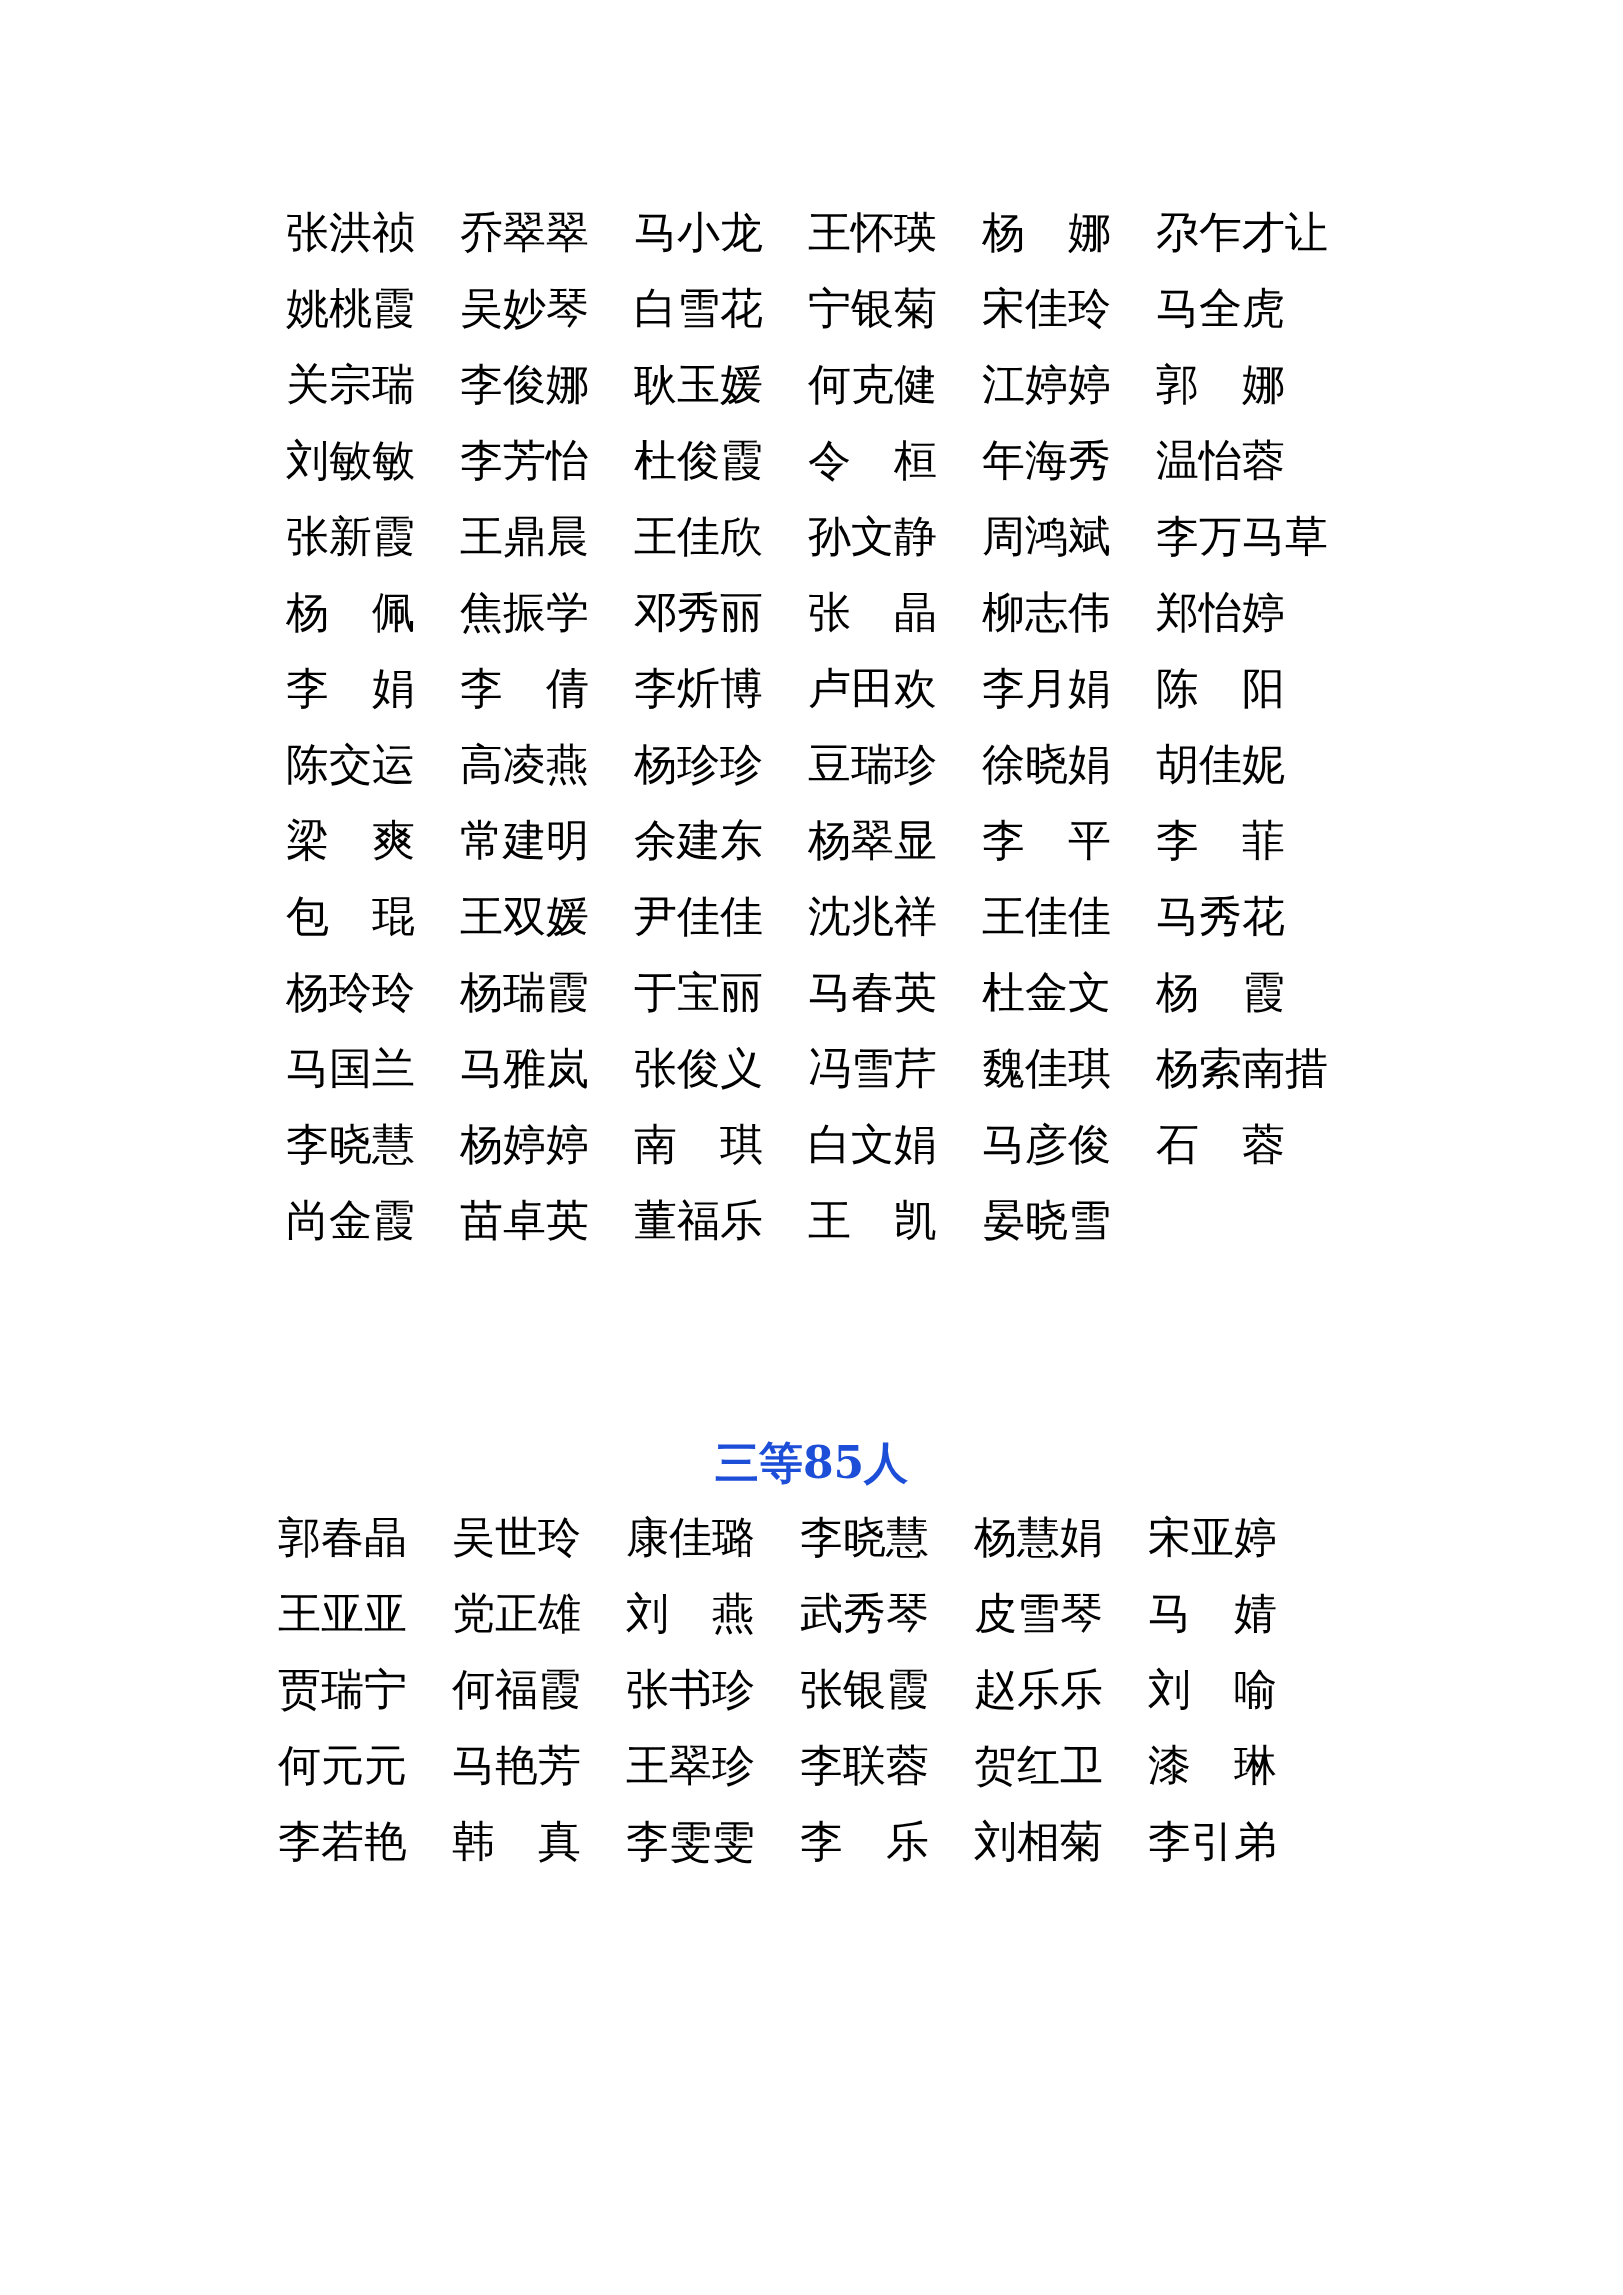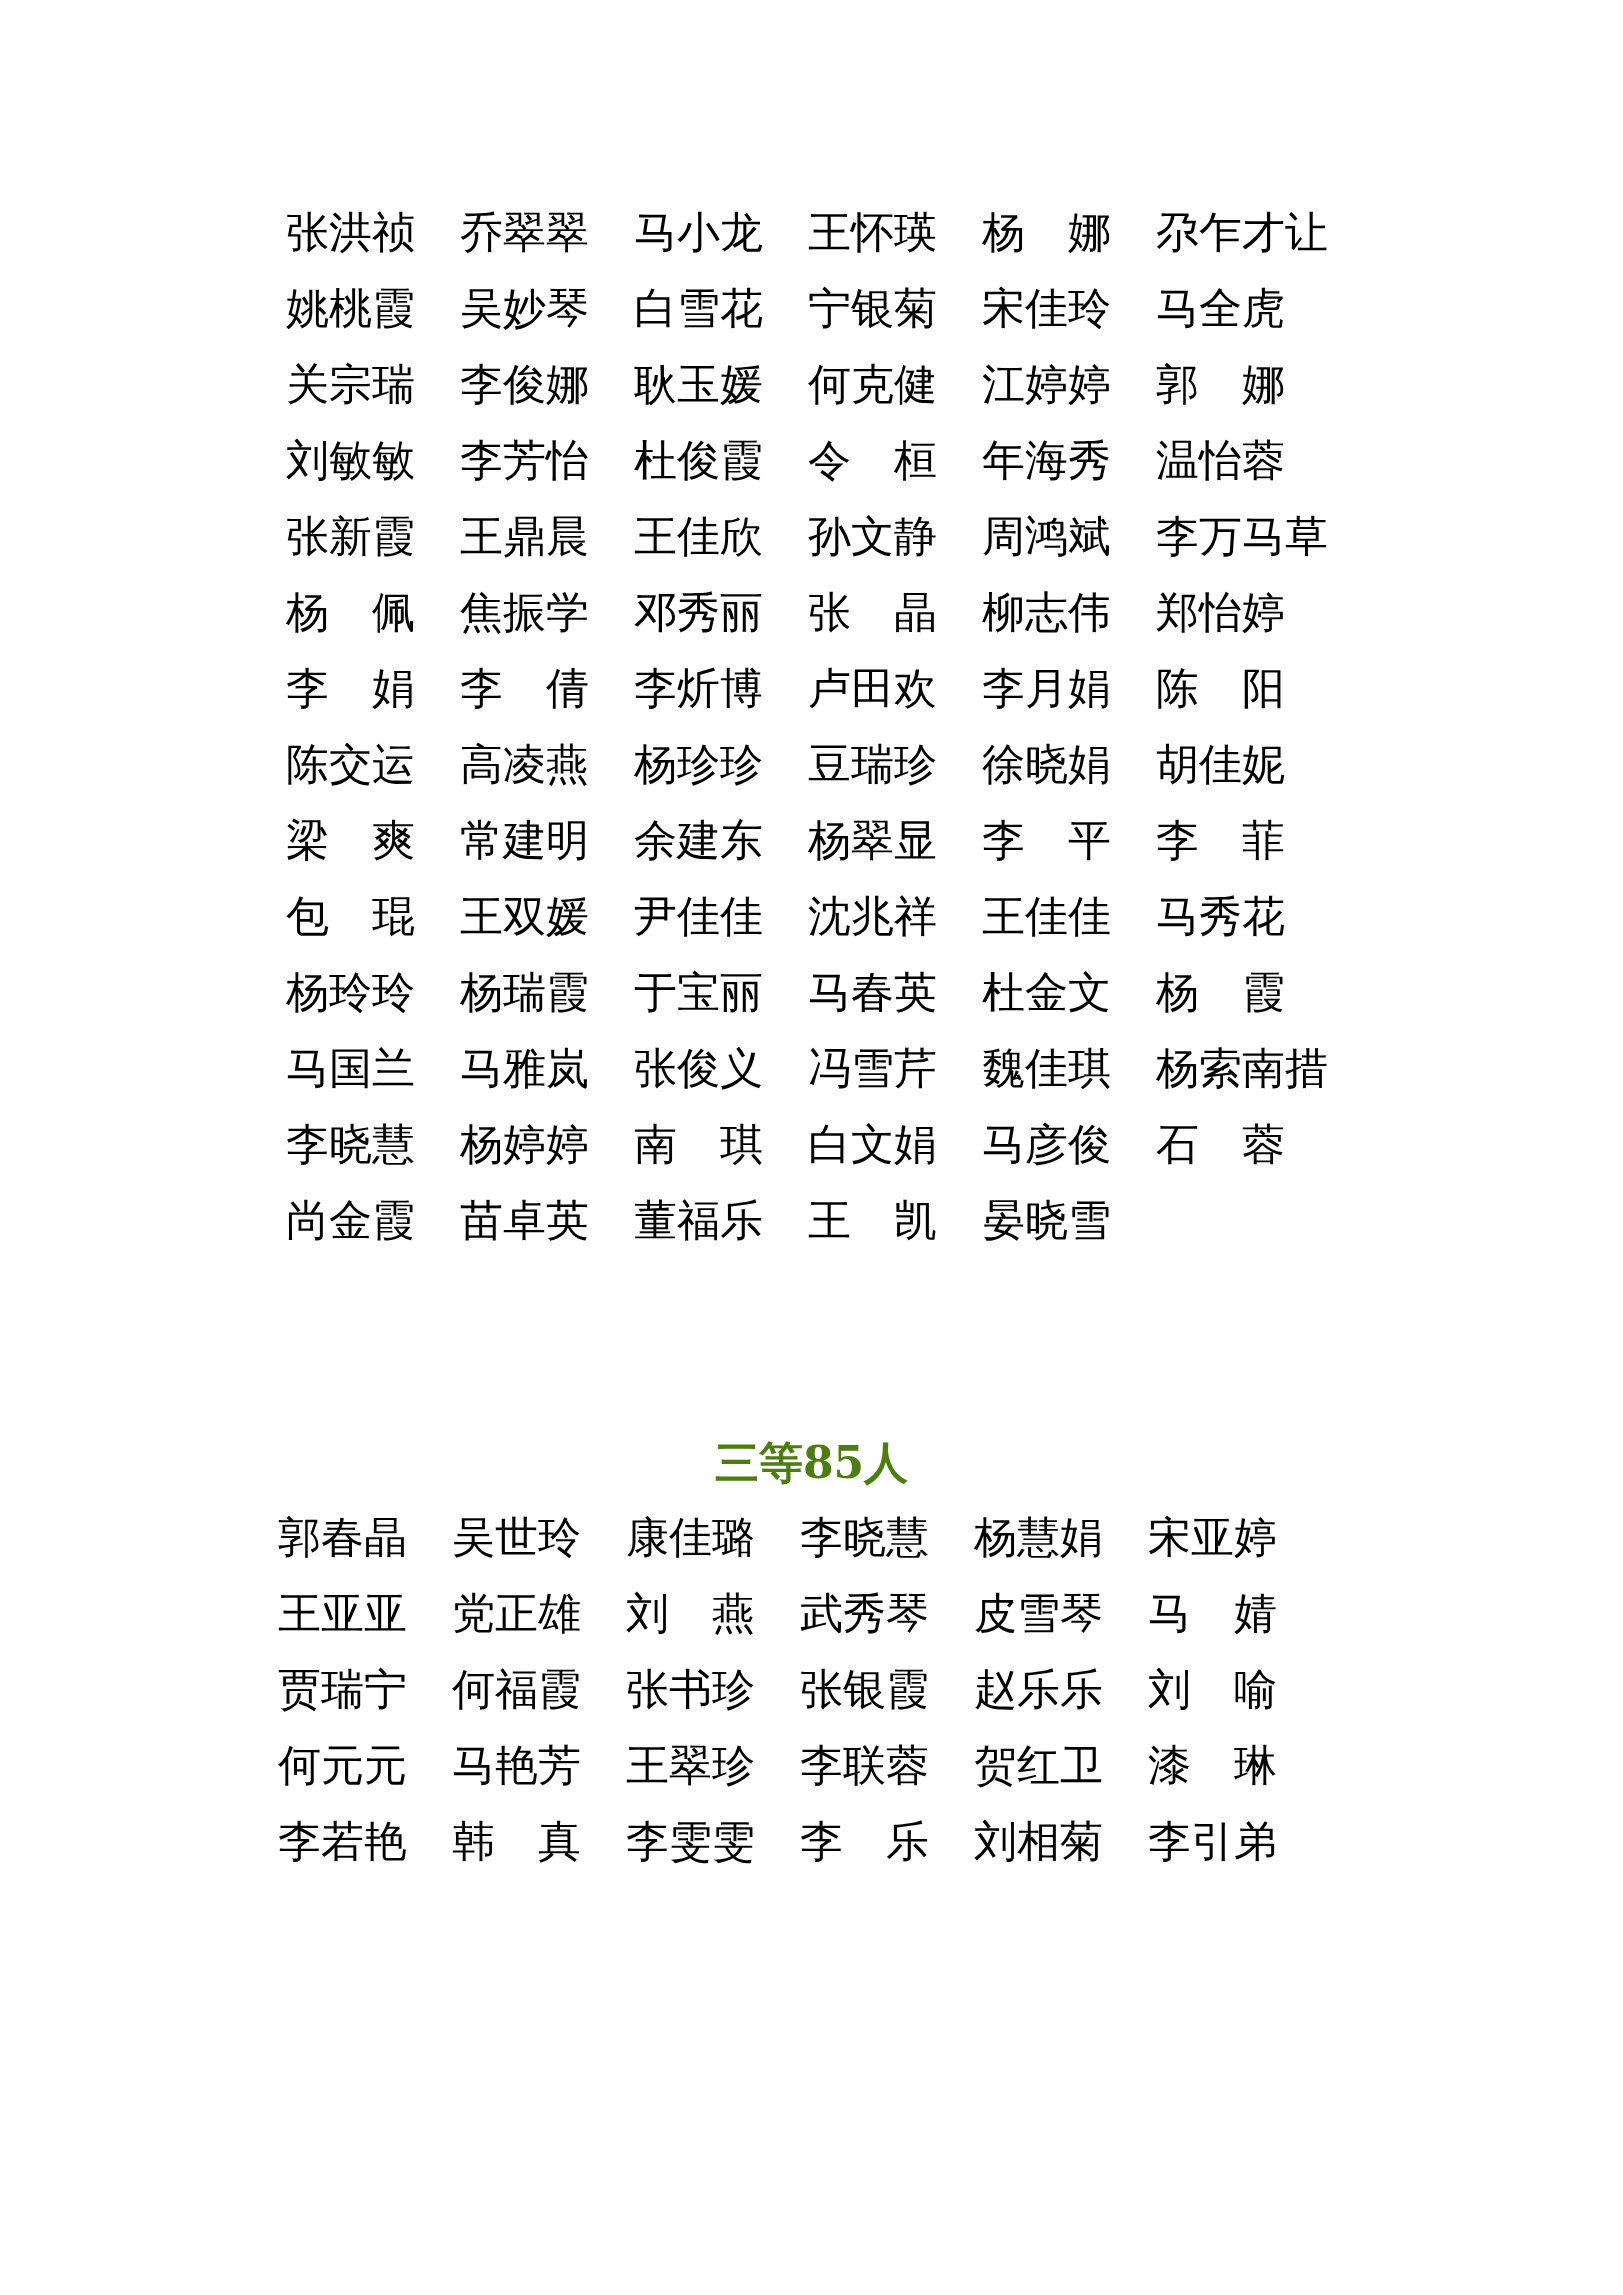--- a/index.html
+++ b/index.html
@@ -39,21 +39,21 @@
   .section-heading {
     position: absolute;
     top: 1425px;
     left: 0;
     width: 1623px;
     height: 76px;
     line-height: 76px;
     text-align: center;
     font-size: 44px;
     font-weight: bold;
-    color: #4d7c0f;
+    color: #1d4ed8;
   }
 </style>
 </head>
 <body>
 
 <div class="doc-page">
   <div id="section1" class="names-section">
       <div class="name-row">
         <span class="name-cell">张洪祯</span>
         <span class="name-cell">乔翠翠</span>

